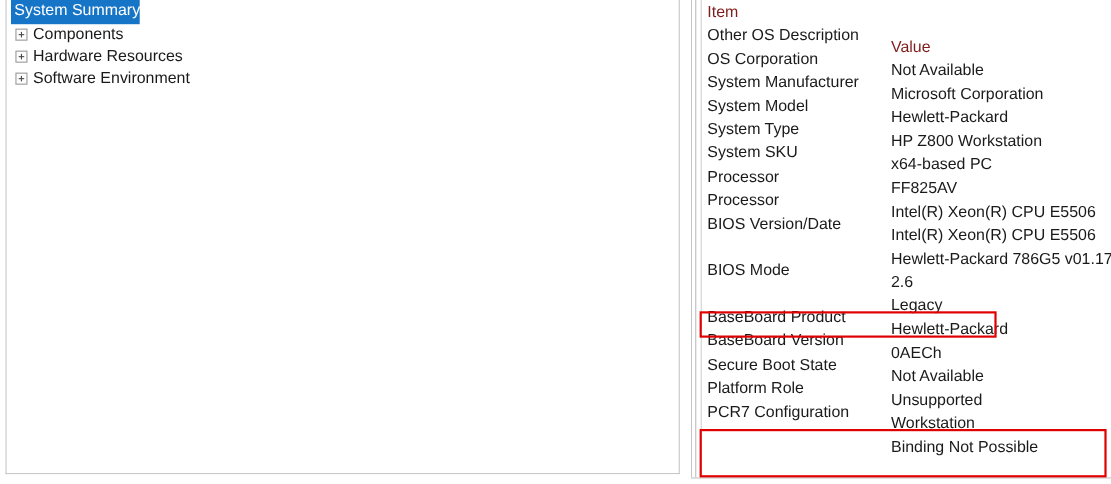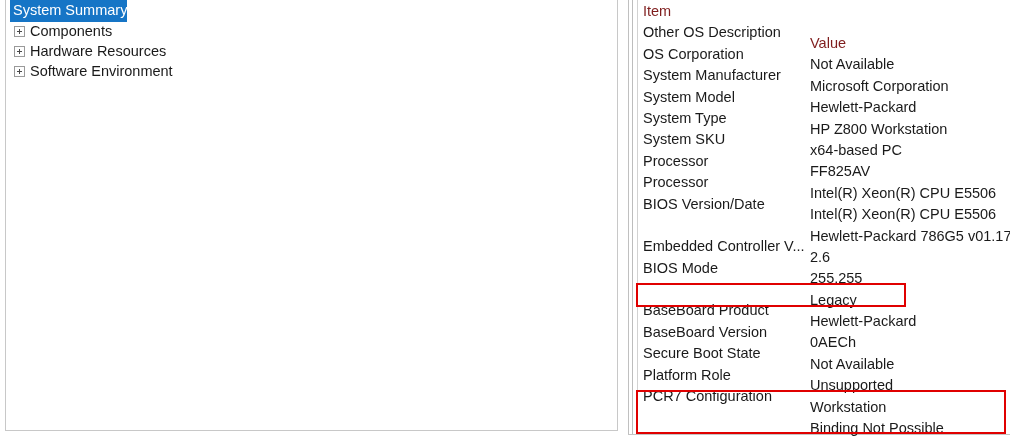--- a/index.html
+++ b/index.html
@@ -248,24 +248,20 @@
         <span class="cell-value">Intel(R) Xeon(R) CPU          E5506</span>
       </div>
       <div class="row">
         <span class="cell-item">BIOS Version/Date</span>
         <span class="cell-value">Hewlett-Packard 786G5 v01.17, 8/</span>
       </div>
       <div class="row">
         <span class="cell-value">2.6</span>
       </div>
       <div class="row">
-        <span class="cell-item">Embedded Controller V...</span>
-        <span class="cell-value">255.255</span>
-      </div>
-      <div class="row">
         <span class="cell-item">BIOS Mode</span>
         <span class="cell-value">Legacy</span>
       </div>
       <div class="row">
         <span class="cell-value">Hewlett-Packard</span>
       </div>
       <div class="row">
         <span class="cell-item">BaseBoard Product</span>
         <span class="cell-value">0AECh</span>
       </div>

